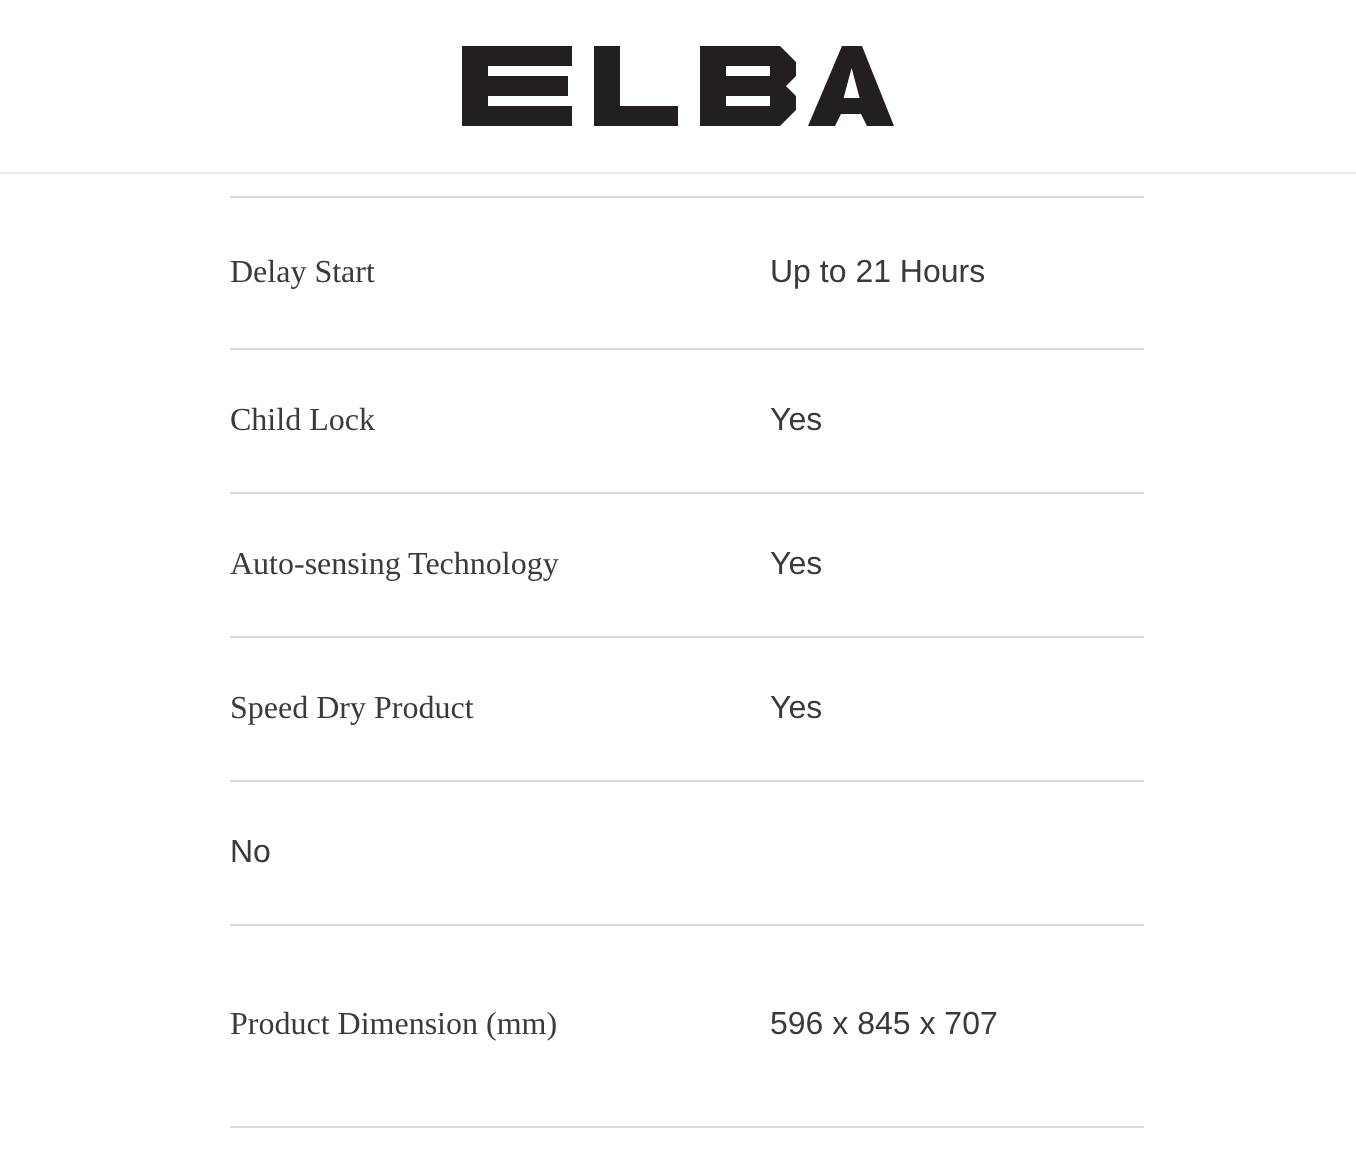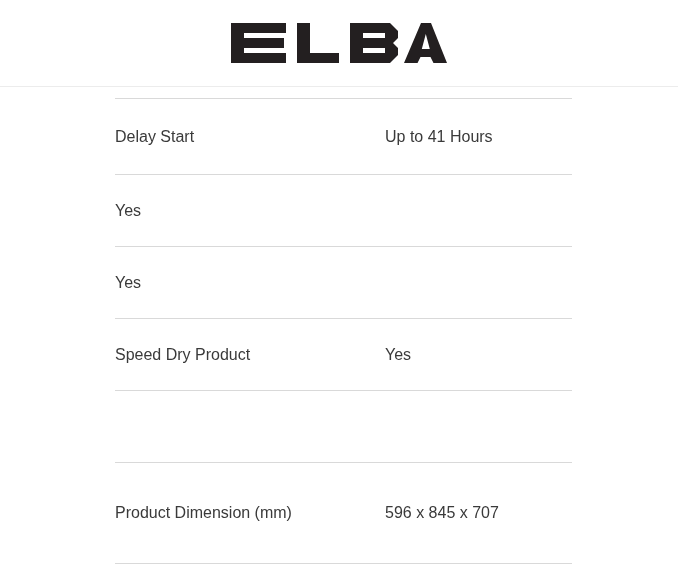--- a/index.html
+++ b/index.html
@@ -33,20 +33,21 @@
     color: #3a3a3a;
     font-size: 16px;
     line-height: 1.2;
   }
   .spec-row:first-child { height: 76px; }
   .spec-row:last-child { height: 101px; }
   .spec-label {
     width: 270px;
     flex: 0 0 270px;
     padding-right: 10px;
+    font-family: Liberation Serif, serif;
   }
   .spec-value { flex: 1; }
 </style>
 </head>
 <body>
 
 <div class="header">
   <svg class="logo-svg" width="218" height="40" viewBox="0 0 216 40" role="img">
     <title>ELBA</title>
     <g fill="#231f20">
@@ -58,37 +59,40 @@
       <path fill-rule="evenodd" d="M190 0 H200 L216 40 H202.5 L199.5 34 H189.5 L186.5 40 H173 Z
                M194.8 11 L198.8 26 H190.8 Z"></path>
     </g>
   </svg>
 </div>
 
 <div class="spec-table">
 
   <div class="spec-row">
     <div class="spec-label">Delay Start</div>
-    <div class="spec-value">Up to 41 Hours</div>
+    <div class="spec-value">Up to 21 Hours</div>
   </div>
 
   <div class="spec-row">
+    <div class="spec-label">Child Lock</div>
     <div class="spec-value">Yes</div>
   </div>
 
   <div class="spec-row">
+    <div class="spec-label">Auto-sensing Technology</div>
     <div class="spec-value">Yes</div>
   </div>
 
   <div class="spec-row">
     <div class="spec-label">Speed Dry Product</div>
     <div class="spec-value">Yes</div>
   </div>
 
   <div class="spec-row">
+    <div class="spec-value">No</div>
   </div>
 
   <div class="spec-row">
     <div class="spec-label">Product Dimension (mm)</div>
     <div class="spec-value">596 x 845 x 707</div>
   </div>
 
 </div>
 
 </body></html>

